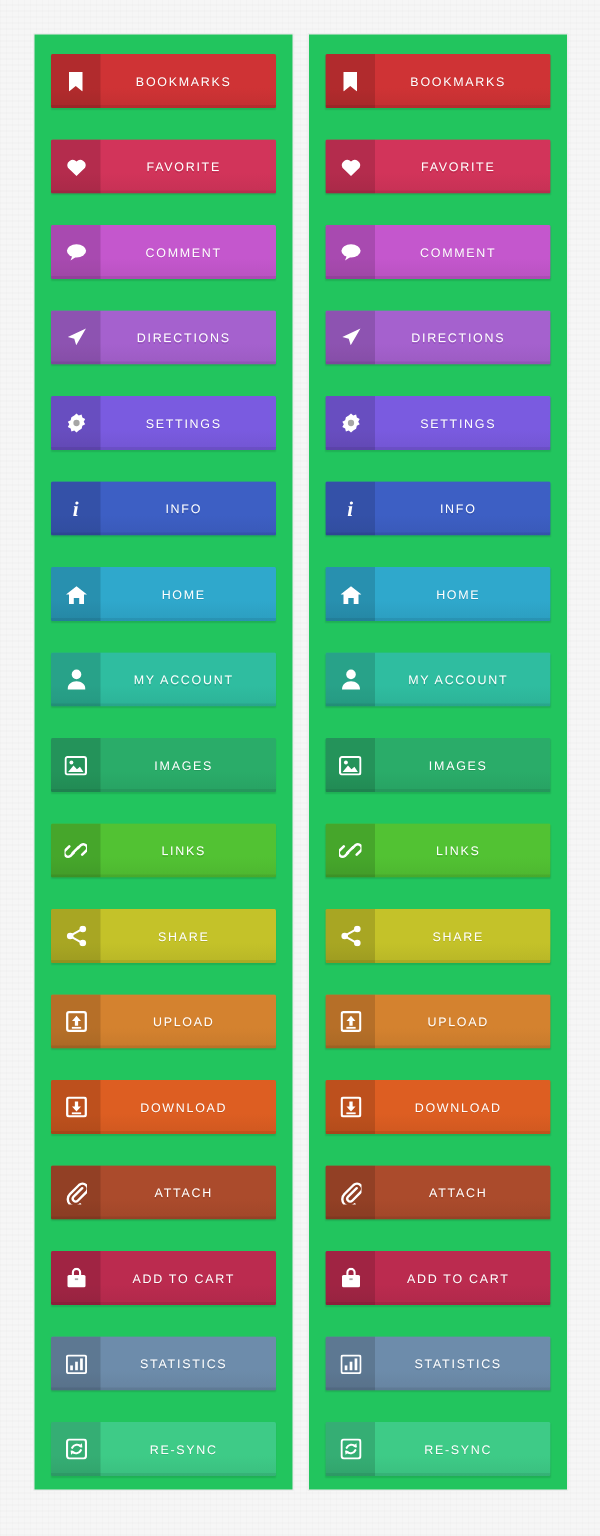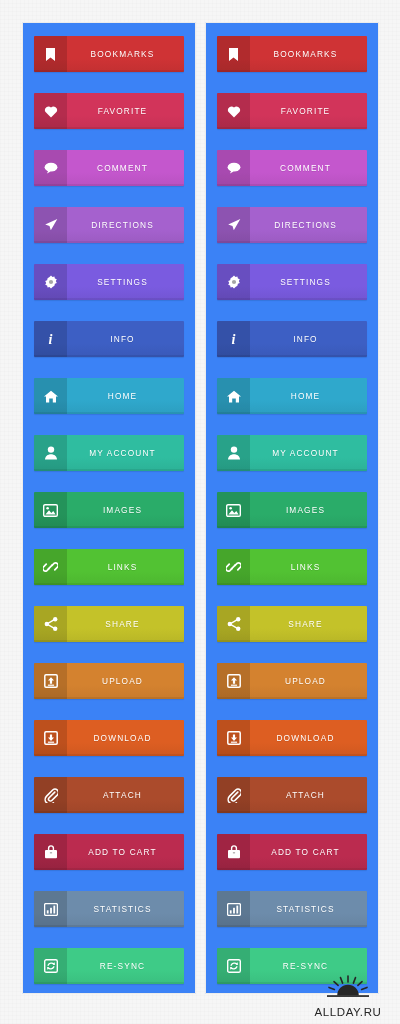--- a/index.html
+++ b/index.html
@@ -24,21 +24,21 @@
   #stage {
     position: absolute;
     left: 0; top: 0;
     width: 400px; height: 1024px;
   }
 
   
   .panel {
     position: absolute;
     top: 22px;
-    background: #3b82f6;
+    background: #22c55e;
     border: 1px solid #ececec;
     border-radius: 1px;
     padding-top: 13px;
     padding-bottom: 9px;
   }
   .panel.left  { left: 22px;  width: 174px; }
   .panel.right { left: 205px; width: 174px; }
 
   
   .btn-wrap {
@@ -521,32 +521,14 @@
               <path fill="none" stroke="#fff" stroke-width="1.4" stroke-linecap="round" d="M10 5.3A3.6 3.6 0 0 0 4.1 6.2M4 8.7a3.6 3.6 0 0 0 5.9-.9"></path>
               <path fill="#fff" d="M10.6 3.2 10.9 6 8.3 5.1z"></path>
               <path fill="#fff" d="M3.4 10.8 3.1 8l2.6.9z"></path>
             </svg>
           </div>
           <div class="label">RE-SYNC</div>
         </div>
       </div>
     </div>
 
-  <div id="watermark">
-    <span class="sun">
-      <svg width="46" height="22" viewBox="0 0 46 22">
-        <g stroke="#262626" stroke-width="1.6" stroke-linecap="round" fill="none">
-          <line x1="23" y1="1" x2="23" y2="7"></line>
-          <line x1="15.5" y1="2.6" x2="17.6" y2="8.1"></line>
-          <line x1="30.5" y1="2.6" x2="28.4" y2="8.1"></line>
-          <line x1="9" y1="6.6" x2="13.1" y2="10.4"></line>
-          <line x1="37" y1="6.6" x2="32.9" y2="10.4"></line>
-          <line x1="4" y1="12.4" x2="9.4" y2="14.4"></line>
-          <line x1="42" y1="12.4" x2="36.6" y2="14.4"></line>
-        </g>
-        <path d="M12.2 20.5 a10.8 10.8 0 0 1 21.6 0 z" fill="#262626"></path>
-        <rect x="2" y="20.2" width="42" height="1.7" fill="#262626"></rect>
-      </svg>
-    </span>
-    <span class="wm-text">ALLDAY.RU</span>
-  </div>
 
 </div>
 
 </body></html>

